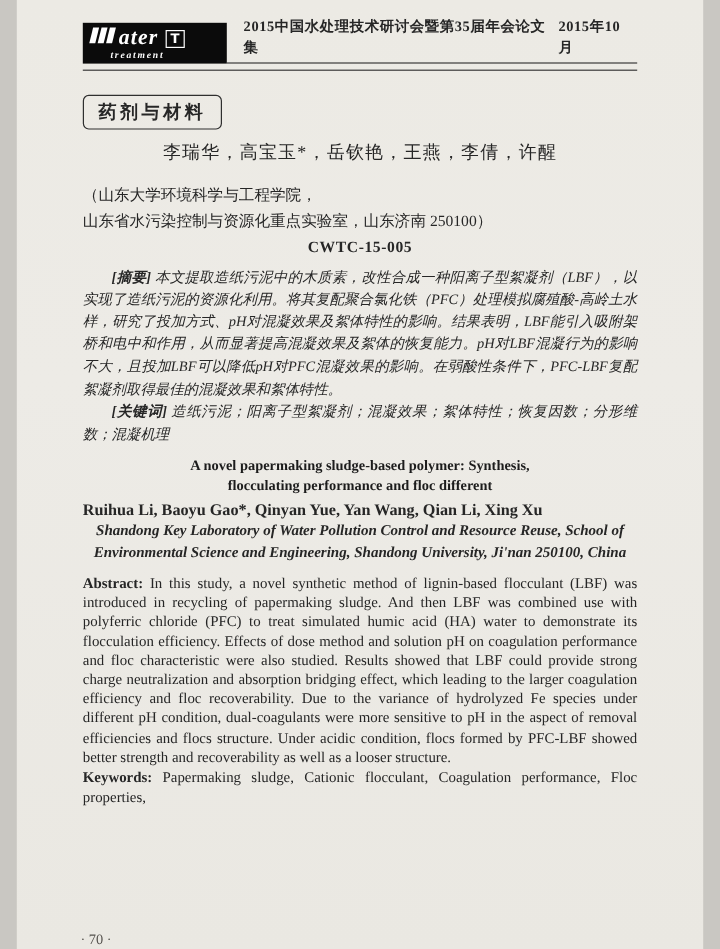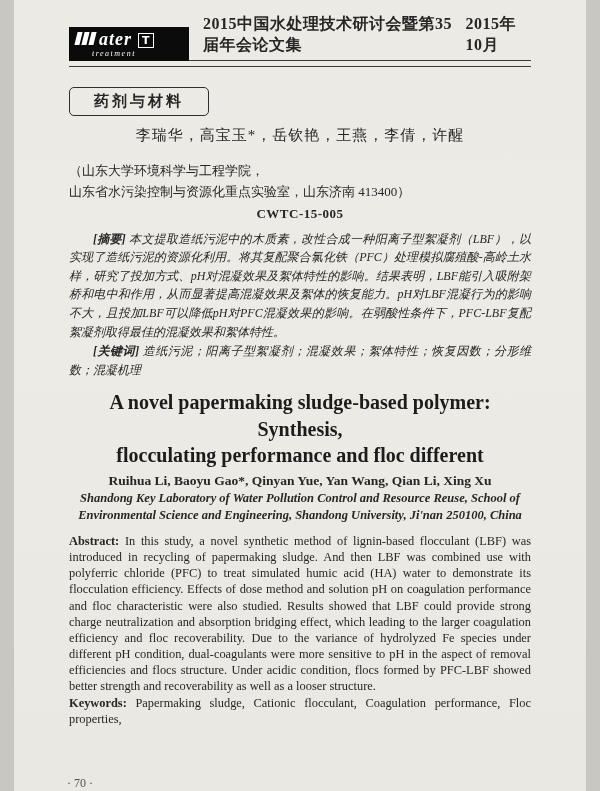--- a/index.html
+++ b/index.html
@@ -12,43 +12,43 @@
   
   .journal-header { display:flex; align-items:flex-end; padding:14px 55px 0 55px; }
   .logo {
     flex:0 0 auto; width:120px; height:34px; background:#0b0b0b; color:#fff;
     padding:3px 7px; position:relative;
   }
   .logo-main { display:flex; align-items:flex-end; line-height:1; }
   .logo-blocks i { display:inline-block; width:5px; height:13px; background:#fff; margin-right:2px; transform:skewX(-14deg); }
   .logo-word { font-style:italic; font-weight:bold; font-size:18px; letter-spacing:1px; margin-left:2px; }
   .logo-tower { font-family:"DejaVu Sans",sans-serif; font-weight:bold; font-size:11px; border:1px solid #fff; padding:0 3px; margin-left:6px; line-height:13px; }
-  .logo-sub { font-size:8px; font-style:italic; letter-spacing:1.5px; margin-left:16px; margin-top:1px; }
+  .logo-sub { font-size:8px; font-style:italic; letter-spacing:1.5px; margin-left:16px; margin-top:1px;font-weight:bold; }
   .header-right { flex:1; display:flex; flex-direction:column; justify-content:flex-end; }
   .header-text-row {
     display:flex; justify-content:flex-end; align-items:flex-end;
-    font-size:16px; font-weight:bold; letter-spacing:.5px;
+    font-size:12px; font-weight:bold; letter-spacing:.5px;
     padding:0 2px 4px 14px; border-bottom:1px solid #3a3a3a;
   }
   .rule-full { margin:5px 55px 0 55px; border-top:1.5px solid #3a3a3a; }
   
   .content { padding:0 55px; }
   .section-label {
     display:inline-block; margin-top:20px; border:1.5px solid #2f2f2f; border-radius:5px;
-    padding:4px 24px; font-size:15px; font-weight:bold; letter-spacing:3px;
+    padding:4px 12px; font-size:15px; font-weight:bold; letter-spacing:3px;
   }
   .title-cn { margin-top:14px; text-align:center; font-size:26px; font-weight:bold; line-height:1.42; letter-spacing:1px; color:#1c1c1c; }
   .authors-cn { margin-top:10px; text-align:center; font-size:15px; letter-spacing:1px; }
   .affil-cn { margin-top:16px; text-align:left; font-size:13px; line-height:1.6; }
   .paper-code { margin-top:3px; text-align:center; font-size:13px; font-weight:bold; letter-spacing:.5px; }
   .abs-cn, .kw-cn { margin-top:8px; font-size:12px; line-height:1.55; text-align:justify; text-indent:2em;font-style:italic; }
   .kw-cn { margin-top:1px; }
   .abs-cn .cn-label, .kw-cn .cn-label { font-weight:bold; }
-  .title-en { margin-top:10px; text-align:center; font-size:20px; font-weight:bold; line-height:1.32; color:#1c1c1c; }
-  .authors-en { margin-top:4px; text-align:center; font-size:13.5px; font-weight:bold; }
+  .title-en { margin-top:10px; text-align:center; font-size:12px; font-weight:bold; line-height:1.32; color:#1c1c1c; }
+  .authors-en { margin-top:4px; font-size:13.5px; font-weight:bold; }
   .affil-en { margin-top:1px; text-align:center; font-size:12.5px; font-style:italic; font-weight:bold; line-height:1.42; }
   .abs-en { margin-top:8px; font-size:12.4px; line-height:1.3; text-align:justify; }
   .kw-en { margin-top:1px; font-size:12.4px; line-height:1.3; text-align:justify; }
   .abs-en .en-label, .kw-en .en-label { font-weight:bold; }
   .page-number { position:absolute; left:53px; bottom:0px; font-size:12px; color:#55524e; }
 </style>
 </head>
 <body>
 
 <div class="page">
@@ -73,21 +73,21 @@
 
   <div class="content">
 
     <div class="section-label">药剂与材料</div>
 
 
     <div class="authors-cn">李瑞华，高宝玉*，岳钦艳，王燕，李倩，许醒</div>
 
     <div class="affil-cn">
       <div>（山东大学环境科学与工程学院，</div>
-      <div>山东省水污染控制与资源化重点实验室，山东济南 413400）</div>
+      <div>山东省水污染控制与资源化重点实验室，山东济南 250100）</div>
     </div>
 
     <div class="paper-code">CWTC-15-005</div>
 
     <p class="abs-cn">
       <span class="cn-label">[摘要]</span>
       <span>本文提取造纸污泥中的木质素，改性合成一种阳离子型絮凝剂（LBF），以实现了造纸污泥的资源化利用。将其复配聚合氯化铁（PFC）处理模拟腐殖酸-高岭土水样，研究了投加方式、pH对混凝效果及絮体特性的影响。结果表明，LBF能引入吸附架桥和电中和作用，从而显著提高混凝效果及絮体的恢复能力。pH对LBF混凝行为的影响不大，且投加LBF可以降低pH对PFC混凝效果的影响。在弱酸性条件下，PFC-LBF复配絮凝剂取得最佳的混凝效果和絮体特性。</span>
     </p>
 
     <p class="kw-cn">

